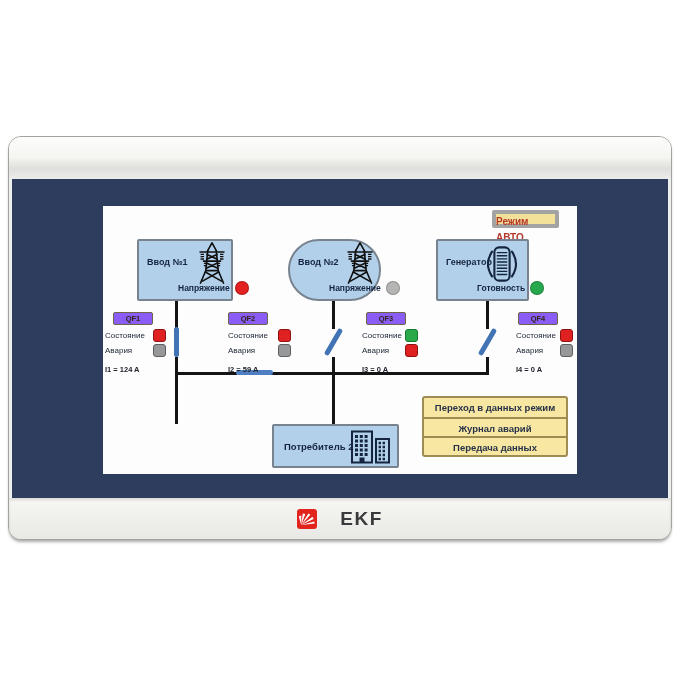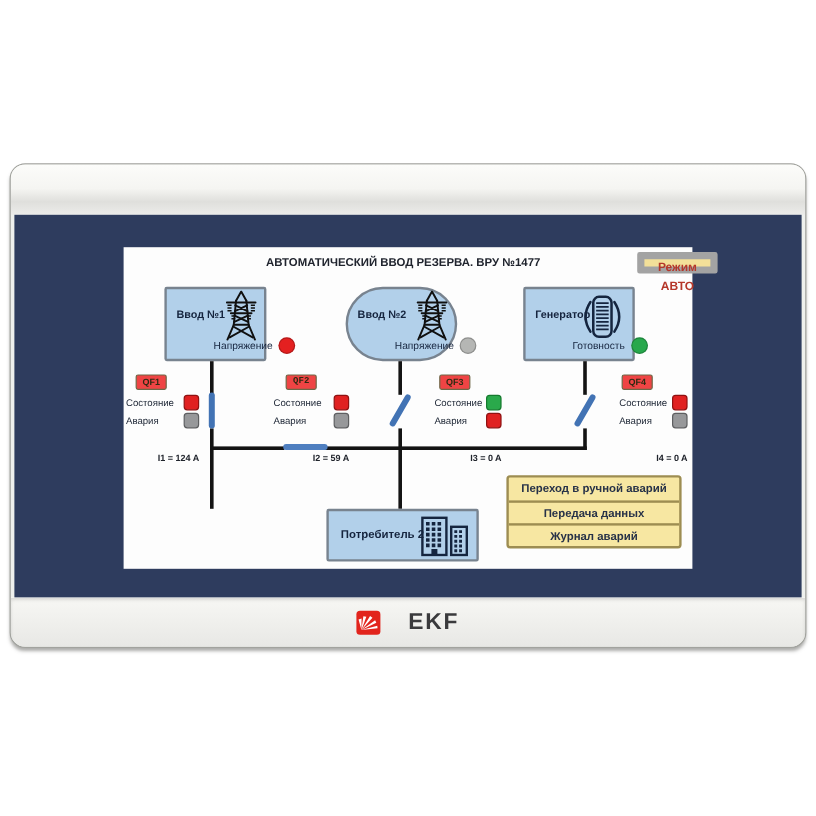--- a/index.html
+++ b/index.html
@@ -17,33 +17,33 @@
                   background:linear-gradient(180deg,#f7f7f4,#e8e8e5);
                   box-shadow:inset 0 2px 3px rgba(0,0,0,0.12); }
 
   
   .screen { position:absolute; left:91px; top:27px; width:474px; height:268px; background:#fdfdfd; }
   .screen * { position:absolute; }
 
   .scr-title { left:33px; top:8px; width:400px; text-align:center;
                font-size:9.5px; font-weight:bold; color:#20242e; }
   .mode-badge { left:389px; top:4px; width:67px; height:18px; background:#f3e099;
-                border:6px solid #a3a3a3; border-radius:2px; color:#b5372a;
-                font-size:10px; font-weight:bold; text-align:center; line-height:16px;margin-left:39px; }
+                border:4px solid #a3a3a3; border-radius:2px; color:#b5372a;
+                font-size:10px; font-weight:bold; text-align:left; line-height:16px; }
 
   
   .blue-box { background:#b2d0ea; border:2px solid #78838f; border-radius:2px; }
   .src { top:33px; height:62px; }
-  .src1 { left:34px; width:85px; } .src2 { left:185px; width:93px;border-radius:31px; } .src3 { left:333px; width:93px; }
+  .src1 { left:34px; width:96px; } .src2 { left:185px; width:93px;border-radius:31px; } .src3 { left:333px; width:93px; }
   .src-name { left:8px; top:16px; font-size:9px; font-weight:bold; color:#15243e; white-space:nowrap; }
   .src-icon { right:4px; top:1px; width:30px; height:42px; }
   .gen-icon { right:3px; top:4px; width:44px; height:38px; }
   .src-row { left:7px; bottom:4px; position:absolute; display:flex; align-items:center; }
   .src-row span { position:static; }
-  .src-lbl { font-size:8.5px; font-weight:normal; color:#15243e; white-space:nowrap;padding-left:32px; }
+  .src-lbl { font-size:8.5px; font-weight:bold; color:#15243e; white-space:nowrap;padding-left:32px; }
   .dot { width:14px; height:14px; border-radius:50%; margin-left:5px;
          box-shadow:inset 0 0 0 1px rgba(0,0,0,0.22); }
   .dot[data-color="red"]   { background:#e42020; }
   .dot[data-color="gray"]  { background:#b5b6b4; }
   .dot[data-color="green"] { background:#27a84c; }
 
   
   .seg { background:#141414; }
   .v1a{left:72px;top:95px;width:3px;height:28px;} .v1b{left:72px;top:151px;width:3px;height:18px;}
   .v2a{left:229px;top:95px;width:3px;height:28px;} .v2b{left:229px;top:151px;width:3px;height:18px;}
@@ -53,33 +53,33 @@
 
   .sw { width:5px; height:30px; border-radius:3px; background:#4273b4; top:121px; }
   .sw1{left:71px;} .sw2{left:228px;} .sw3{left:382px;}
   .sw[data-state="open"] { transform:rotate(30deg); }
   .bus-sw { left:133px; top:164px; width:37px; height:5px; border-radius:3px; background:#4f7fc0; }
 
   
   .qf { top:106px; }
   .qf1{left:2px;width:61px;} .qf2{left:125px;width:63px;} .qf3{left:259px;width:56px;} .qf4{left:413px;width:57px;}
   .qf div, .qf span { position:static; }
-  .qf-tag { display:block; width:26px; height:13px; background:#ef4444; border:1px solid #6e6747;
+  .qf-tag { display:block; width:40px; height:13px; background:#8b5cf6; border:1px solid #6e6747;
             border-radius:2px; font-size:7.5px; font-weight:bold; color:#2e2a12;
             text-align:center; line-height:11px; }
-  .qf1 .qf-tag{margin-left:8px;} .qf2 .qf-tag{margin-left:10px;font-family:Liberation Mono, monospace;}
+  .qf1 .qf-tag{margin-left:8px;} .qf2 .qf-tag{}
   .qf3 .qf-tag{margin-left:4px;} .qf4 .qf-tag{margin-left:2px;}
   .qf-row { display:flex; justify-content:space-between; align-items:center; height:13px; margin-top:4px; }
   .qf-row + .qf-row { margin-top:2px; }
   .qf-lbl { font-size:8px; font-weight:normal; color:#1b2433; white-space:nowrap; }
   .sq { width:13px; height:13px; border-radius:3px; border:1px solid #666; }
   .sq[data-color="red"]   { background:#e02121; border-color:#8f1212; }
   .sq[data-color="gray"]  { background:#97989a; border-color:#5e5f61; }
   .sq[data-color="green"] { background:#2aa94b; border-color:#157a2e; }
-  .qf-cur { display:block; margin-top:20px; font-size:7.5px; font-weight:bold; color:#20242c; white-space:nowrap;text-align:right; }
+  .qf-cur { display:block; margin-top:8px; font-size:7.5px; font-weight:bold; color:#20242c; white-space:nowrap; }
 
   
   .con { top:218px; height:44px; }
   .con1 { left:10px; width:133px; } .con2 { left:169px; width:127px; }
   .con-name { left:10px; top:50%; transform:translateY(-50%); font-size:9.5px; font-weight:bold;
               color:#15243e; white-space:nowrap; }
   .con-icon { right:5px; top:4px; width:42px; height:34px; }
 
   
   .btns { left:319px; top:190px; width:146px; border:2px solid #9d8d52; border-radius:3px;
@@ -96,21 +96,20 @@
 </head>
 <body>
 
 <div class="page">
   <div class="device">
     <div class="bezel-top"></div>
 
     <div class="panel">
       <div class="screen">
 
-        <div class="scr-title">АВТОМАТИЧЕСКИЙ ВВОД РЕЗЕРВА. ВРУ №1477</div>
         <div class="mode-badge">Режим АВТО</div>
 
         <div class="blue-box src src1">
           <span class="src-name">Ввод №1</span>
           <svg class="src-icon" viewBox="0 0 30 44">
             <g stroke="#101010" stroke-width="1.7" fill="none" stroke-linecap="round">
               <path d="M15 1 L10.5 9 M15 1 L19.5 9"></path>
                 <path d="M2.5 10.5 H27.5"></path>
                 <path d="M6 20 H24"></path>
               <path d="M10.5 9 L8.5 30 L3 43 M19.5 9 L21.5 30 L27 43"></path>
@@ -256,23 +255,23 @@
               <path d="M5 6.5 h14 M5 11 h14 M5 15.5 h14 M5 20 h14 M5 24.5 h14"></path>
             </g>
             <g stroke="#15253f" stroke-width="2.4" stroke-dasharray="2.4 1.6">
               <path d="M28.6 13 h8 M28.6 17 h8 M28.6 21 h8 M28.6 25 h8 M28.6 29 h8"></path>
             </g>
             <rect x="9.5" y="27.5" width="5" height="5" fill="#15253f"></rect>
           </svg>
         </div>
 
         <div class="btns">
-          <div class="hmi-btn">Переход в ручной аварий</div>
+          <div class="hmi-btn">Переход в данных режим</div>
+          <div class="hmi-btn">Журнал аварий</div>
           <div class="hmi-btn">Передача данных</div>
-          <div class="hmi-btn">Журнал аварий</div>
         </div>
 
       </div>
     </div>
 
     <div class="bezel-bottom">
       <div class="logo">
         <div class="logo-mark">
           <svg viewBox="0 0 20 20" width="20" height="20">
             <g fill="#ffffff">

